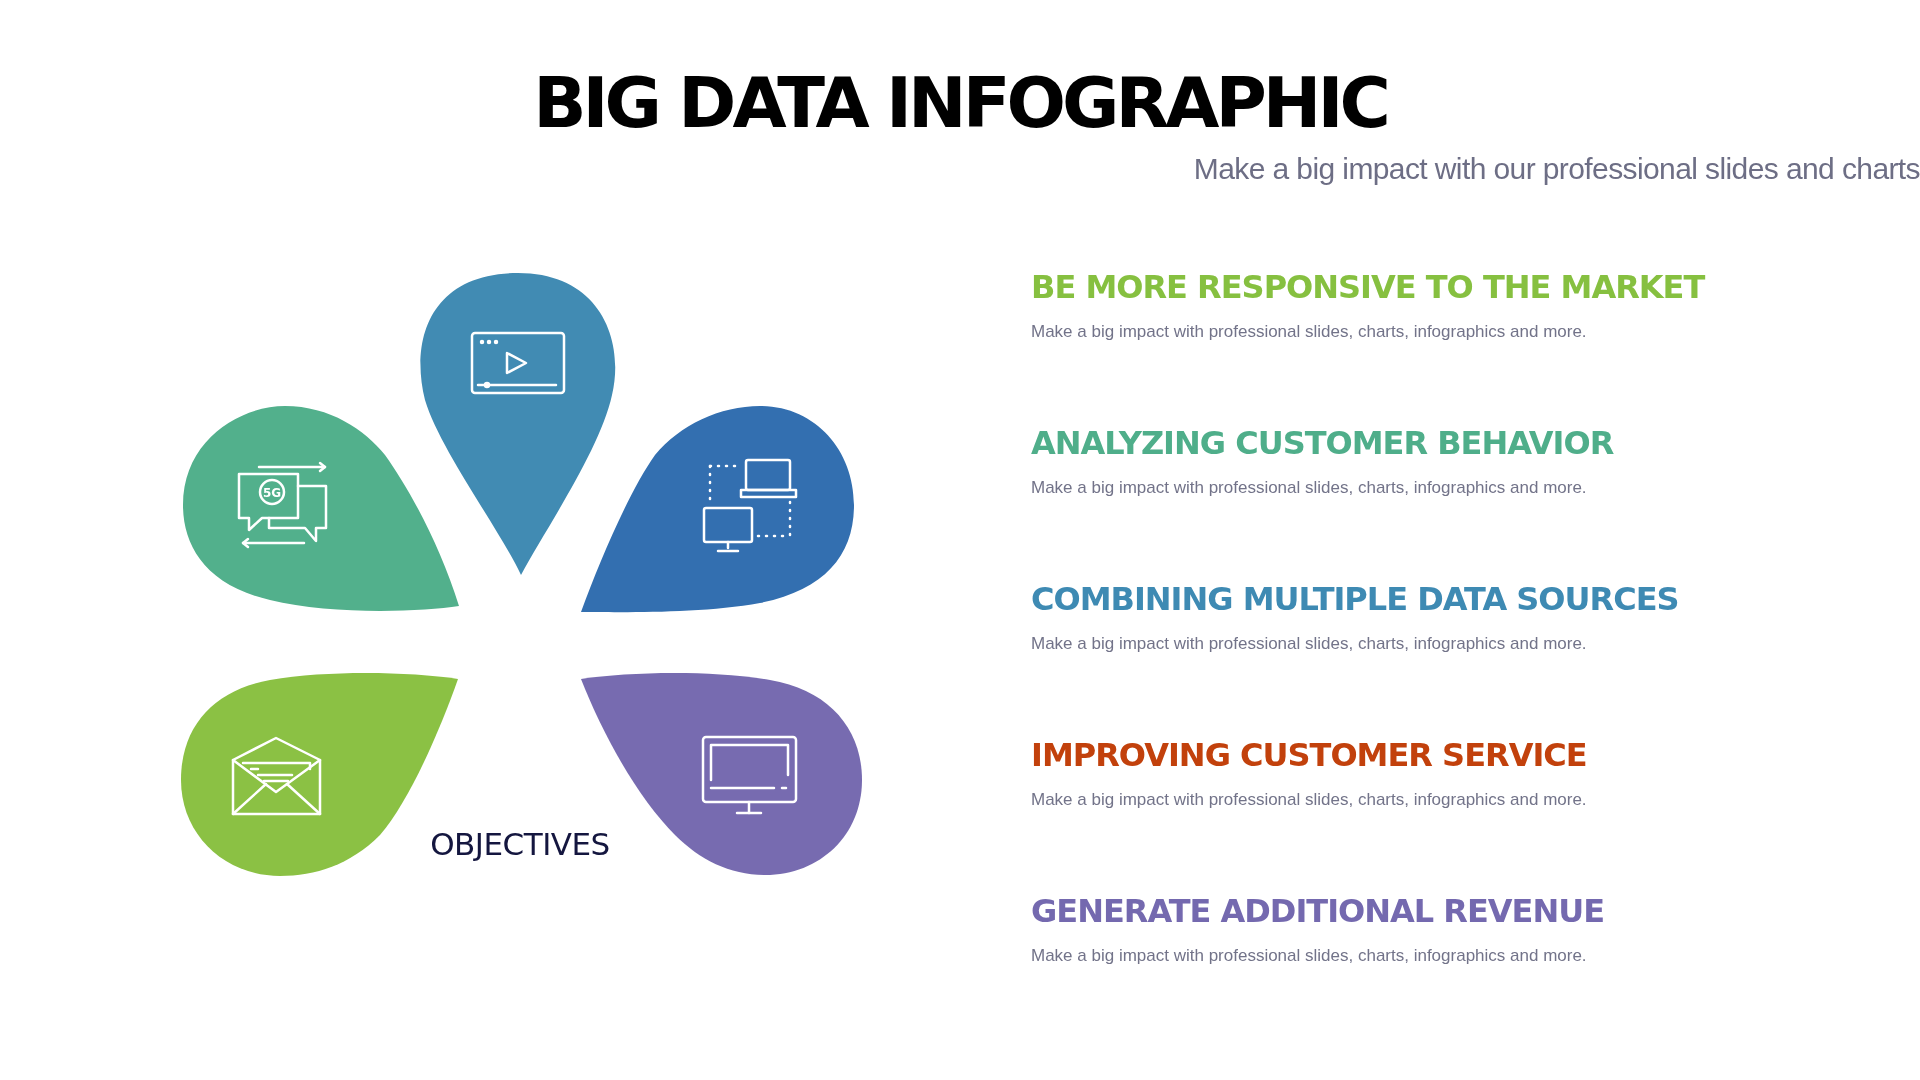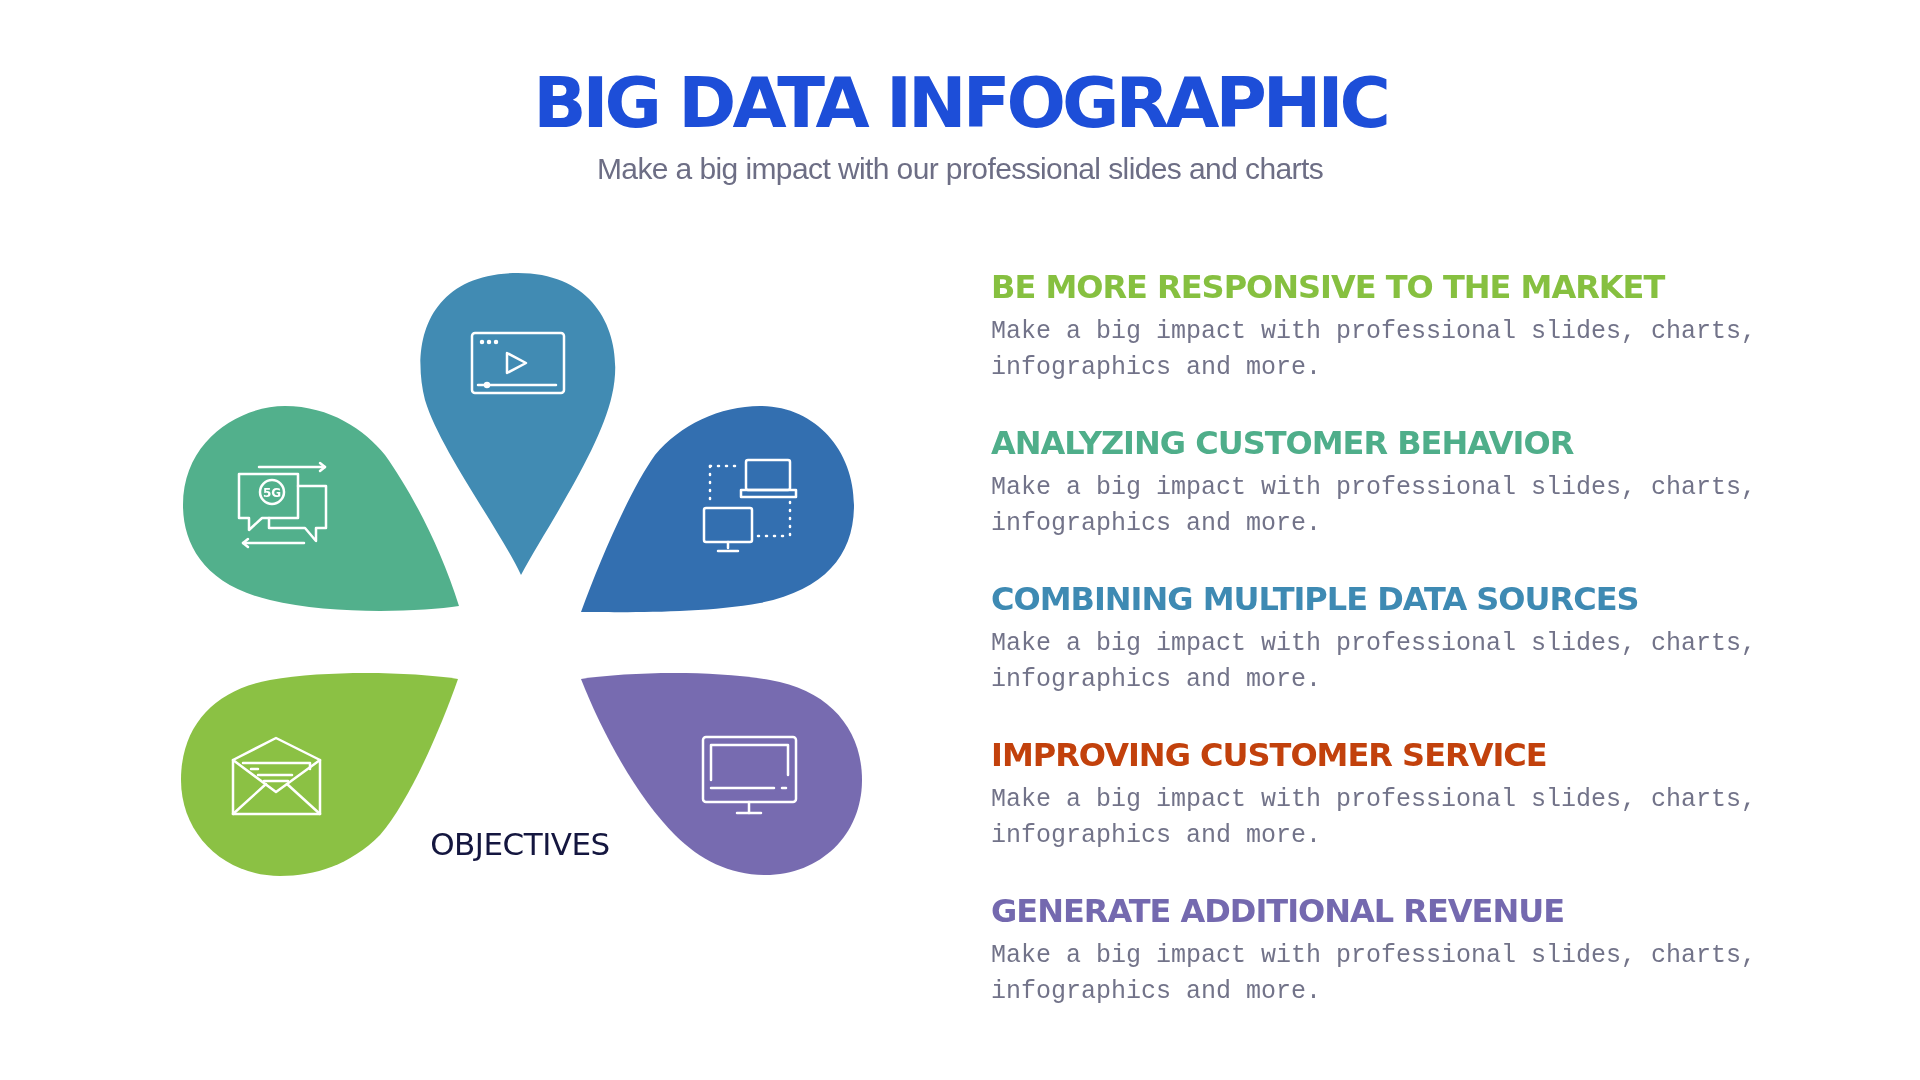--- a/index.html
+++ b/index.html
@@ -1,25 +1,25 @@
 <!DOCTYPE html>
 <html><head>
 <meta charset="utf-8">
 <style>
   html, body { margin:0; padding:0; background:#ffffff; }
   body { width:1920px; height:1080px; position:relative; overflow:hidden; font-family:"Liberation Sans", sans-serif; }
-  .title { position:absolute; left:0; width:1920px; top:62px; text-align:center; font-family:"DejaVu Sans", sans-serif; font-weight:bold; font-size:70px; letter-spacing:-4px; color:#1d4ed8; }
-  .subtitle { position:absolute; left:0; width:1920px; top:152px; text-align:center; font-family:"Liberation Sans", sans-serif; font-size:30px; letter-spacing:-0.6px; color:#6d6e85; }
+  .title { position:absolute; left:0; width:1920px; top:62px; text-align:center; font-family:"DejaVu Sans", sans-serif; font-weight:bold; font-size:70px; letter-spacing:-4px; color:#000000; }
+  .subtitle { position:absolute; left:0; width:1920px; top:152px; text-align:right; font-family:"Liberation Sans", sans-serif; font-size:30px; letter-spacing:-0.6px; color:#6d6e85; }
   .diagram { position:absolute; left:0; top:0; width:1000px; height:928px; }
   .diagram svg { position:absolute; left:0; top:0; }
   .objectives { position:absolute; left:400px; width:240px; top:826px; text-align:center; font-family:"DejaVu Sans", sans-serif; font-weight:normal; font-size:31px; letter-spacing:-0.5px; color:#14163f; }
   .items { position:absolute; left:991px; top:266px; width:800px; }
-  .item { height:156px; }
+  .item { height:156px;margin-left:40px; }
   .item h3 { margin:0; font-family:"DejaVu Sans", sans-serif; font-weight:bold; font-size:32px; letter-spacing:-1px; line-height:42px; }
-  .item p { margin:6px 0 0 0; font-family:Liberation Mono, monospace; font-size:25px; line-height:36px; color:#727389; width:770px; }
+  .item p { margin:6px 0 0 0; font-family:Liberation Sans, sans-serif; font-size:17px; line-height:36px; color:#727389; width:770px; }
 </style>
 </head>
 <body>
 
 <div class="title">BIG DATA INFOGRAPHIC</div>
 <div class="subtitle">Make a big impact with our professional slides and charts</div>
 
 <div class="diagram">
   <svg width="1000" height="1080" viewBox="0 0 1000 1080">
 

